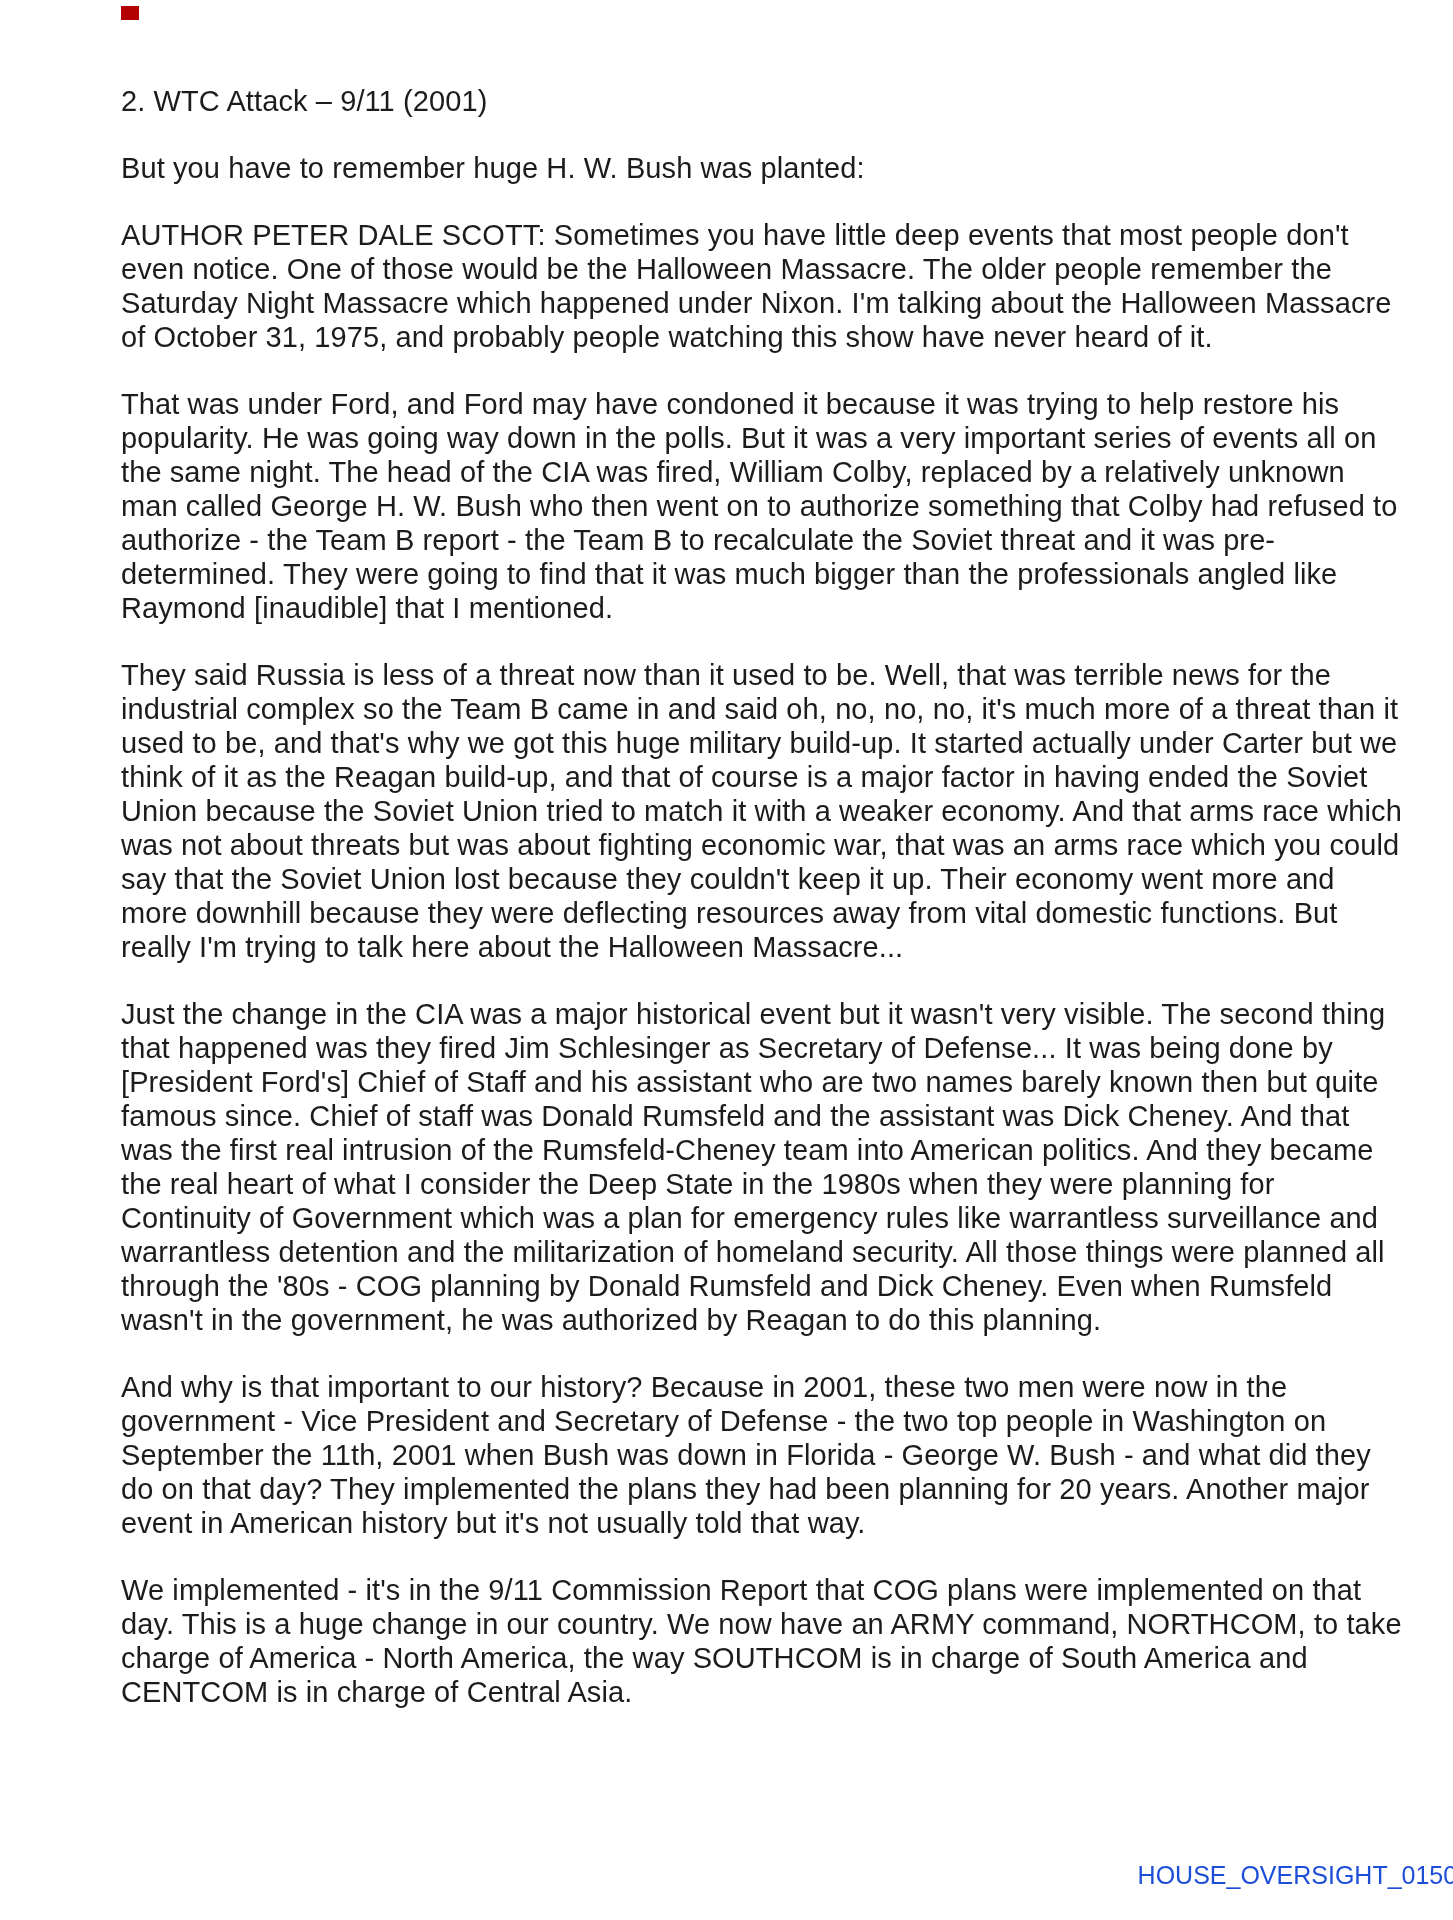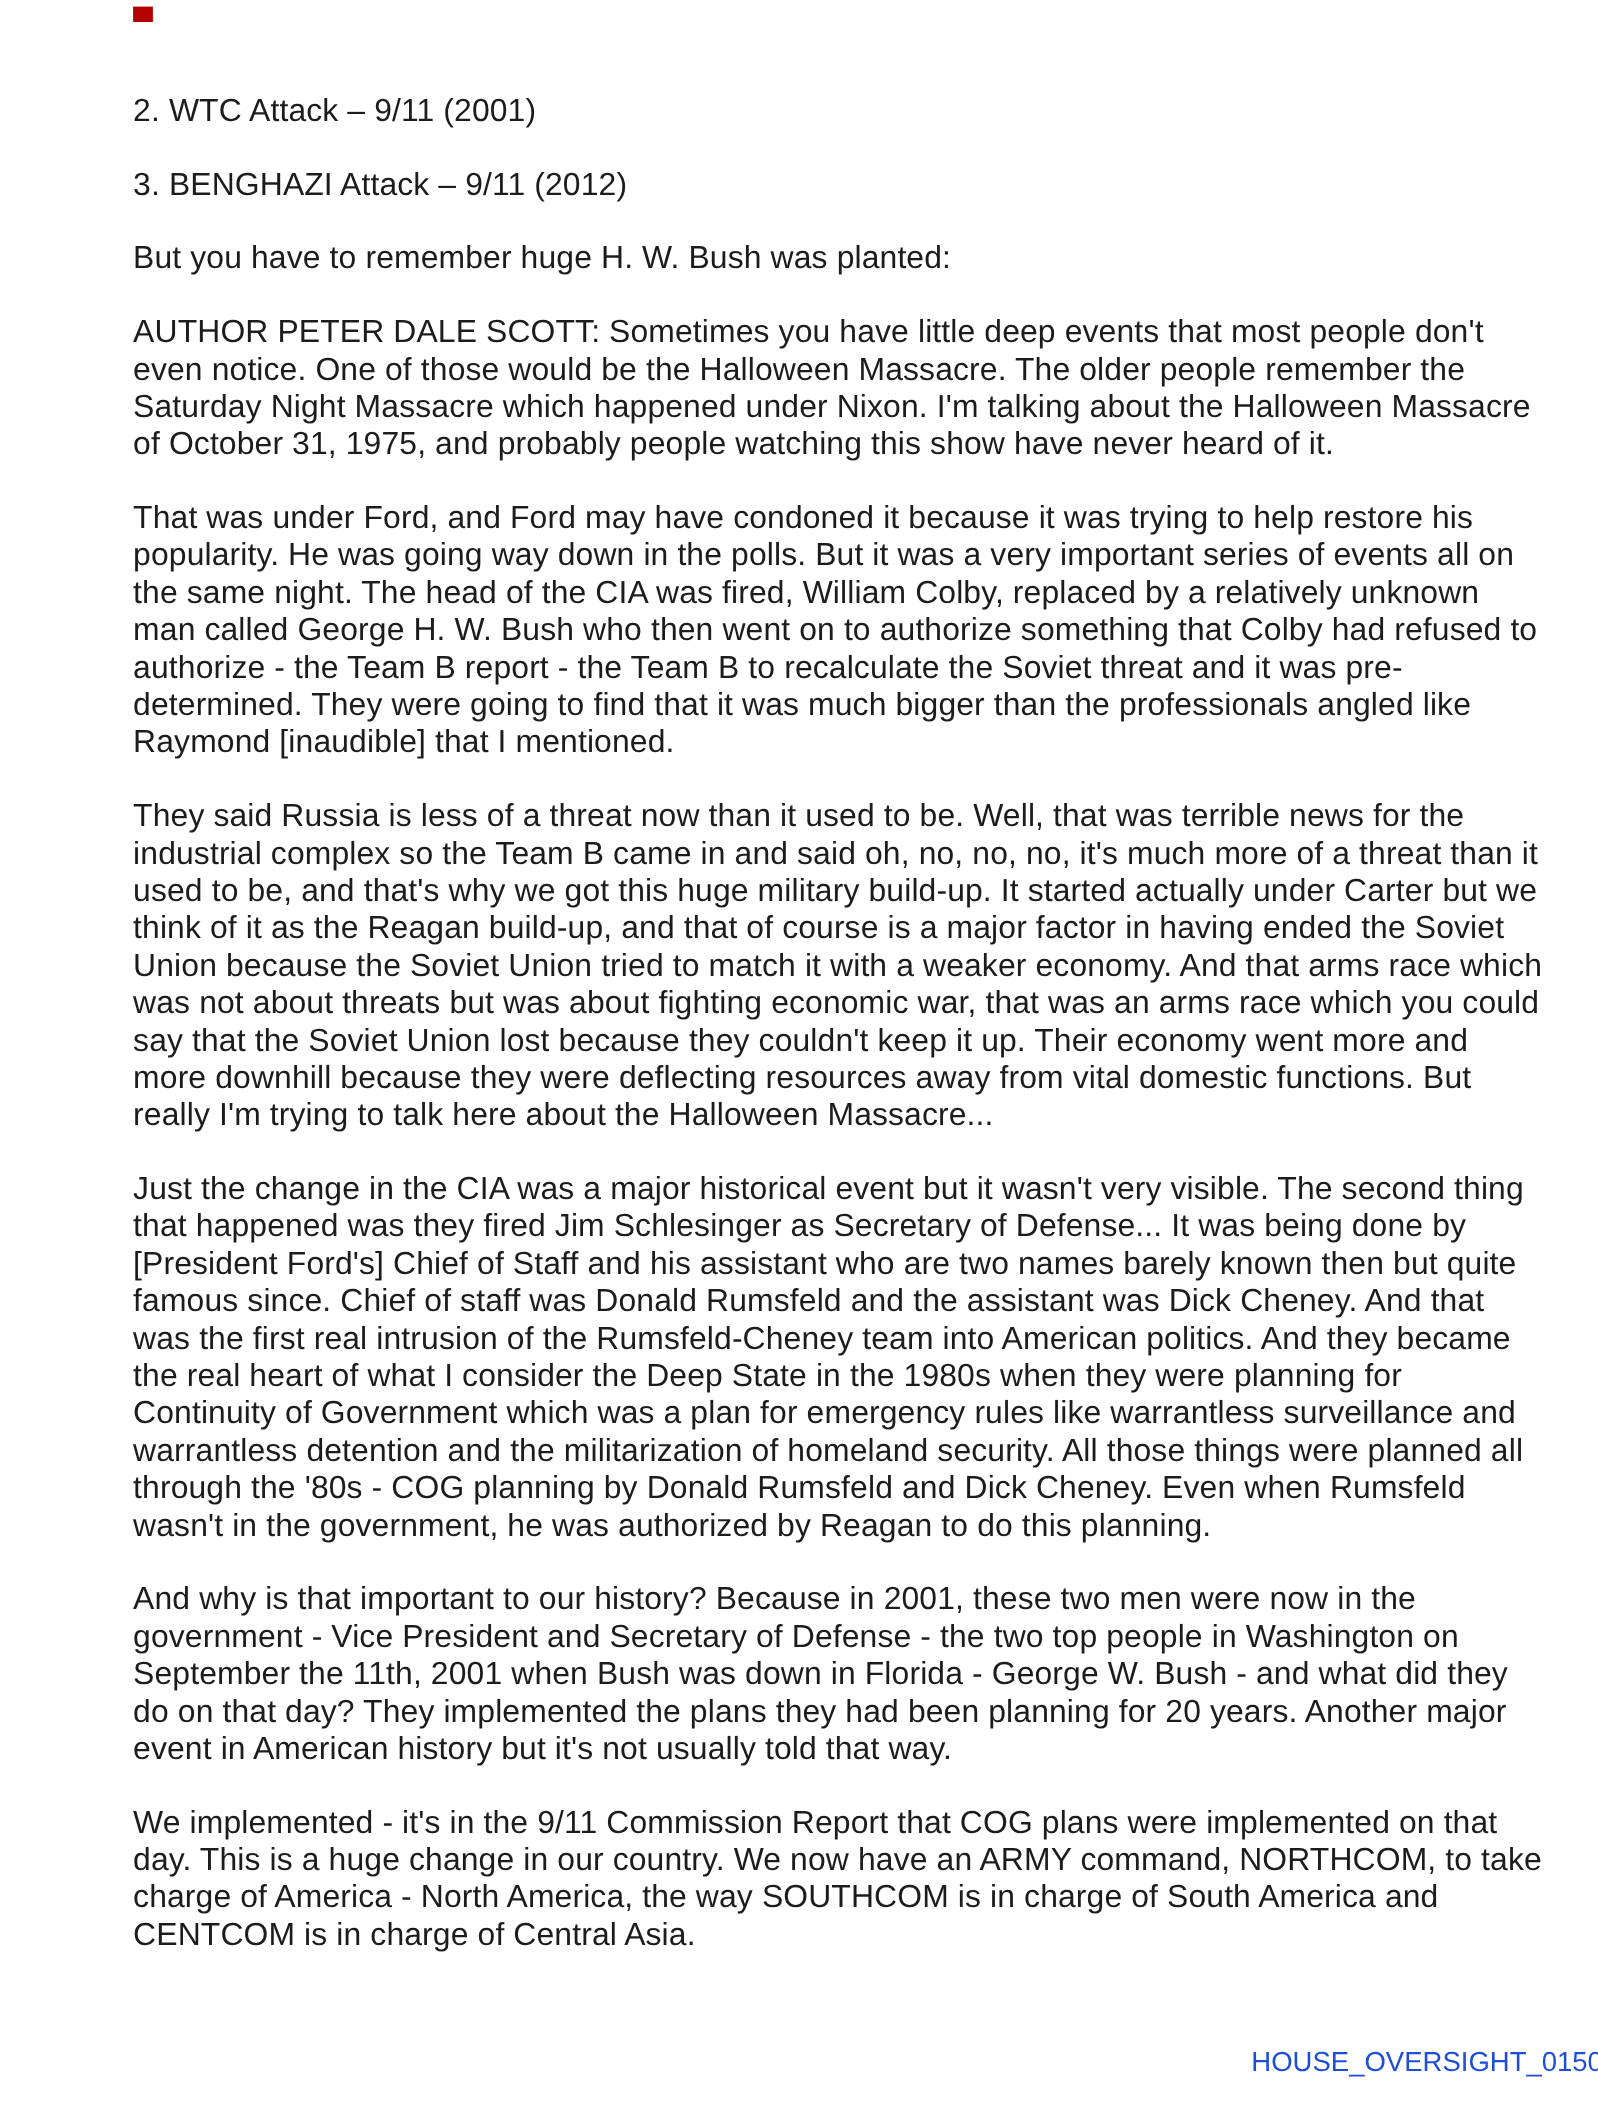--- a/index.html
+++ b/index.html
@@ -48,21 +48,20 @@
   }
 </style>
 </head>
 <body>
 
 <div class="page">
   <div class="red-marker"></div>
 
   <main class="content">
     <p>2. WTC Attack – 9/11 (2001)</p>
-    <p>3. BENGHAZI Attack – 9/11 (2012)</p>
     <p>But you have to remember huge H. W. Bush was planted:</p>
     <p>AUTHOR PETER DALE SCOTT: Sometimes you have little deep events that most people don't even notice. One of those would be the Halloween Massacre. The older people remember the Saturday Night Massacre which happened under Nixon. I'm talking about the Halloween Massacre of October 31, 1975, and probably people watching this show have never heard of it.</p>
     <p>That was under Ford, and Ford may have condoned it because it was trying to help restore his popularity. He was going way down in the polls. But it was a very important series of events all on the same night. The head of the CIA was fired, William Colby, replaced by a relatively unknown man called George H. W. Bush who then went on to authorize something that Colby had refused to authorize - the Team B report - the Team B to recalculate the Soviet threat and it was pre-determined. They were going to find that it was much bigger than the professionals angled like Raymond [inaudible] that I mentioned.</p>
     <p>They said Russia is less of a threat now than it used to be. Well, that was terrible news for the industrial complex so the Team B came in and said oh, no, no, no, it's much more of a threat than it used to be, and that's why we got this huge military build-up. It started actually under Carter but we think of it as the Reagan build-up, and that of course is a major factor in having ended the Soviet Union because the Soviet Union tried to match it with a weaker economy. And that arms race which was not about threats but was about fighting economic war, that was an arms race which you could say that the Soviet Union lost because they couldn't keep it up. Their economy went more and more downhill because they were deflecting resources away from vital domestic functions. But really I'm trying to talk here about the Halloween Massacre...</p>
     <p>Just the change in the CIA was a major historical event but it wasn't very visible. The second thing that happened was they fired Jim Schlesinger as Secretary of Defense... It was being done by [President Ford's] Chief of Staff and his assistant who are two names barely known then but quite famous since. Chief of staff was Donald Rumsfeld and the assistant was Dick Cheney. And that was the first real intrusion of the Rumsfeld-Cheney team into American politics. And they became the real heart of what I consider the Deep State in the 1980s when they were planning for Continuity of Government which was a plan for emergency rules like warrantless surveillance and warrantless detention and the militarization of homeland security. All those things were planned all through the '80s - COG planning by Donald Rumsfeld and Dick Cheney. Even when Rumsfeld wasn't in the government, he was authorized by Reagan to do this planning.</p>
     <p>And why is that important to our history? Because in 2001, these two men were now in the government - Vice President and Secretary of Defense - the two top people in Washington on September the 11th, 2001 when Bush was down in Florida - George W. Bush - and what did they do on that day? They implemented the plans they had been planning for 20 years. Another major event in American history but it's not usually told that way.</p>
     <p>We implemented - it's in the 9/11 Commission Report that COG plans were implemented on that day. This is a huge change in our country. We now have an ARMY command, NORTHCOM, to take charge of America - North America, the way SOUTHCOM is in charge of South America and CENTCOM is in charge of Central Asia.</p>
   </main>
 
   <div class="bates">HOUSE_OVERSIGHT_015003</div>

